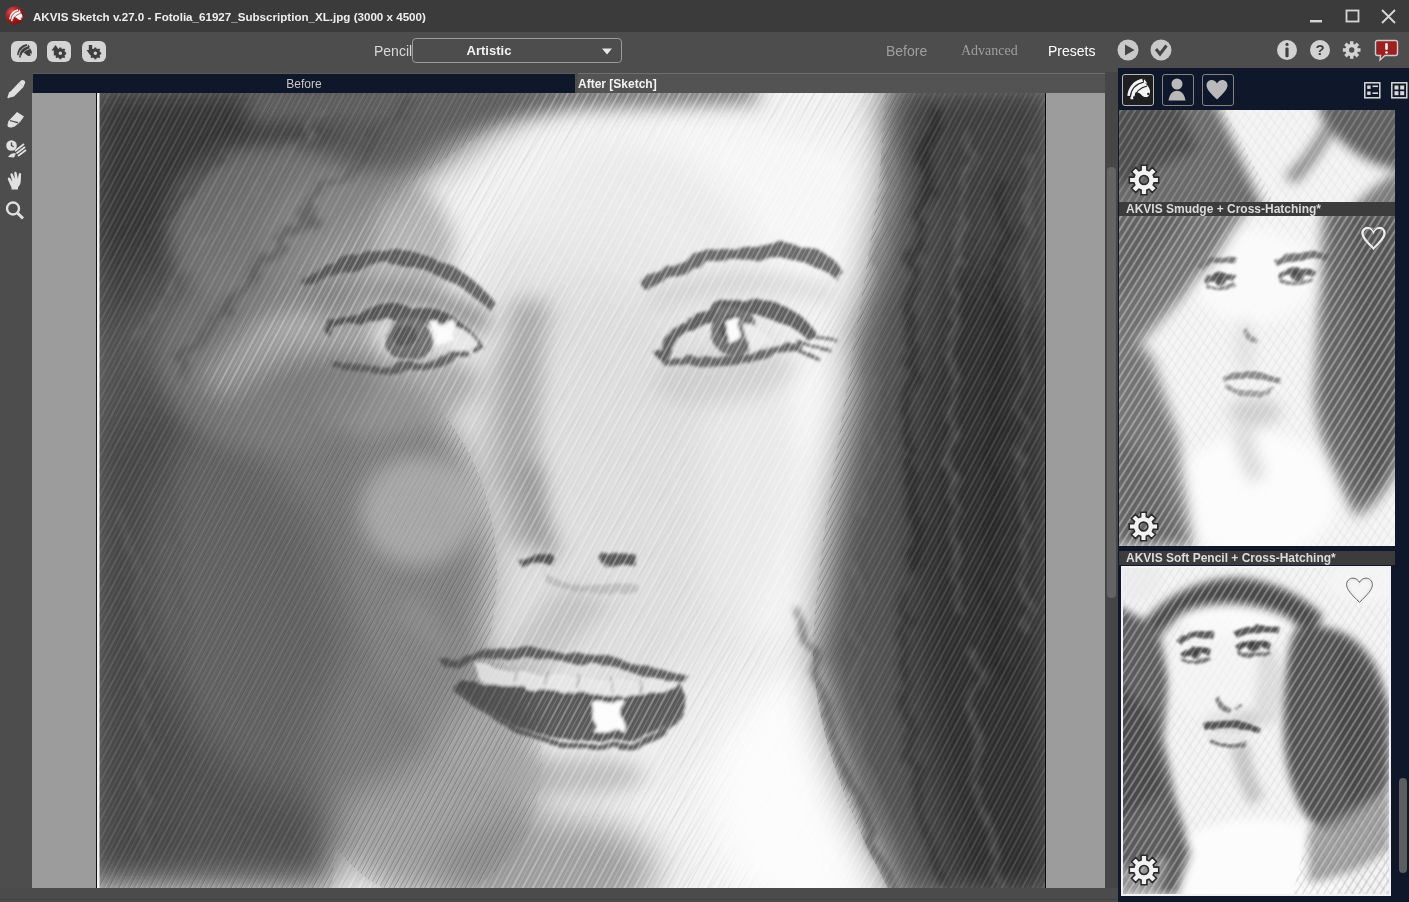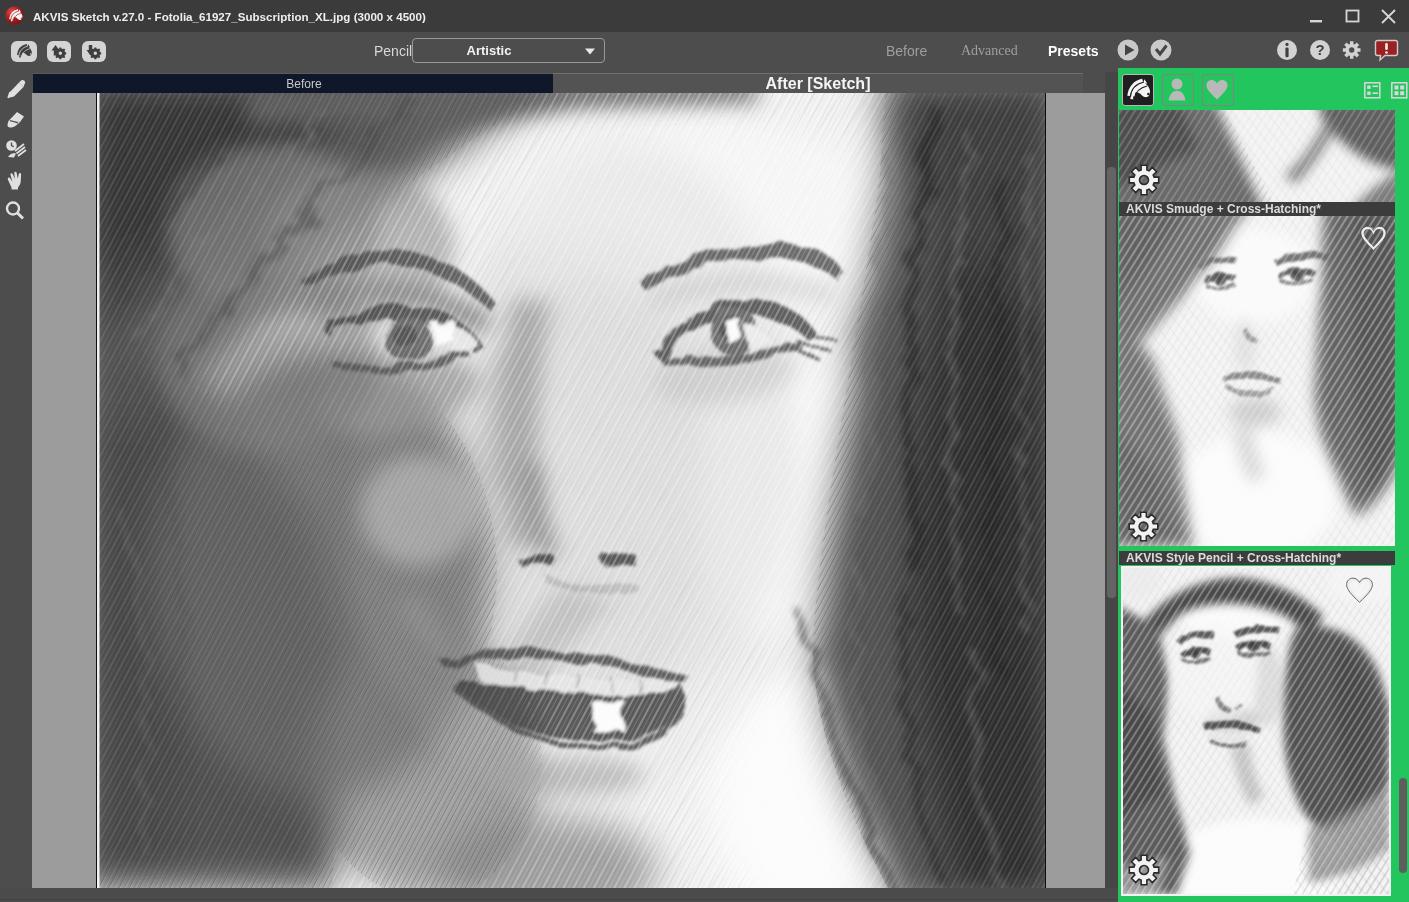--- a/index.html
+++ b/index.html
@@ -5,33 +5,33 @@
   html,body{margin:0;padding:0;}
   body{width:1409px;height:902px;overflow:hidden;background:#4d4d4d;-webkit-font-smoothing:antialiased;
        font-family:"Liberation Sans",sans-serif;position:relative;}
   .abs{position:absolute;}
   #titlebar{left:0;top:0;width:1409px;height:32px;background:#3b3b3b;}
   #title-text{left:33px;top:10px;font-size:11.6px;font-weight:bold;color:#eeeeee;}
   #toolbar{left:0;top:32px;width:1409px;height:40px;background:#4d4d4d;}
   .tbtn{position:absolute;top:41px;height:21px;background:#d4d4d4;border-radius:6px;}
   #styleDrop{left:412px;top:38px;width:196px;height:23px;border:1px solid #999999;
              border-radius:4px;background:#4d4d4d;color:#f2f2f2;font-size:13px;font-weight:bold;
-             text-align:center;line-height:23px;padding-right:39px;width:152px;}
+             text-align:center;line-height:23px;padding-right:56px;width:152px;}
   .ttext{position:absolute;top:43px;font-size:14px;color:#9f9f9f;}
   #sidebar{left:0;top:68px;width:32px;height:834px;background:#4d4d4d;}
   #tabBefore{left:33px;top:73px;width:542px;height:20px;background:#0f172a;color:#c8c8c8;
              font-size:12px;text-align:center;line-height:20px;border-top:1px solid #5a5a5a;}
-  #tabAfter{left:553px;top:73px;width:530px;height:20px;background:#535353;color:#f4f4f4;
-            font-size:16px;font-weight:bold;text-align:center;line-height:20px;border-top:1px solid #6e6e6e;}
+  #tabAfter{left:578px;top:73px;width:530px;height:20px;background:#535353;color:#f4f4f4;
+            font-size:12px;font-weight:bold;line-height:20px;border-top:1px solid #6e6e6e;}
   #canvas{left:32px;top:93px;width:1073px;height:795px;background:#9c9c9c;}
   #mainimg{left:64px;top:0px;width:950px;height:795px;}
   #vscroll{left:1105px;top:72px;width:13px;height:816px;background:#464646;}
   #vthumb{left:2px;top:95px;width:9px;height:431px;background:#646464;border-radius:4px;}
   #bottombar{left:0;top:888px;width:1409px;height:14px;background:#4b4b4b;}
-  #rpanel{left:1118px;top:68px;width:291px;height:834px;background:#22c55e;}
+  #rpanel{left:1118px;top:68px;width:291px;height:834px;background:#0f172a;}
   .ptab{position:absolute;top:6px;width:30px;height:30px;border:1px solid #828282;border-radius:3px;}
   #rscroll{left:281px;top:710px;width:8px;height:95px;background:#5e5e5e;border-radius:4px;}
   .thumb{position:absolute;left:1px;width:276px;overflow:hidden;}
   .plabel{position:absolute;left:1px;width:269px;height:14px;background:#3c3c3c;color:#dcdcdc;
           font-size:12px;font-weight:bold;line-height:14px;padding-left:7px;}
 </style>
 </head>
 <body>
 <div class="abs" id="titlebar">
   <svg class="abs" style="left:5px;top:6px" width="19" height="19">
@@ -84,21 +84,21 @@
     <path d="M4.5,9 L8.5,14.5 L12.5,9 L10.2,9 L10.2,4 L6.8,4 L6.8,9 Z" fill="#3f3f3f"></path>
     <path d="M14.5,9.8 L16.7,9.8 L17.3,11.3 L19,11.9 L20.4,11 L21.9,12.5 L21,13.9 L21.6,15.6 L23.1,16.2 L23.1,18.4 L21.6,19 L21,20.7 L21.9,22.1 L20.4,23.6 L19,22.7 L17.3,23.3 L16.7,24.8 L14.5,24.8 L13.9,23.3 L12.2,22.7 L10.8,23.6 L9.3,22.1 L10.2,20.7 L9.6,19 L8.1,18.4 L8.1,16.2 L9.6,15.6 L10.2,13.9 L9.3,12.5 L10.8,11 L12.2,11.9 L13.9,11.3 Z M17.8,17.3 A2.2,2.2 0 1 0 13.4,17.3 A2.2,2.2 0 1 0 17.8,17.3 Z" fill="#3f3f3f" transform="scale(0.78) translate(1.5,-1.5)"></path>
   </g>
 </svg>
 <div class="ttext" style="left:374px;color:#d8d8d8;">Pencil:</div>
 <div class="abs" id="styleDrop">Artistic<svg class="abs" style="right:8px;top:8px" width="12" height="9">
       <path d="M1,1.5 L11,1.5 L6,7.5 Z" fill="#e8e8e8"></path>
     </svg></div>
 <div class="ttext" style="left:886px;">Before</div>
 <div class="ttext" style="left:961px;font-family:Liberation Serif, serif;">Advanced</div>
-<div class="ttext" style="left:1048px;color:#ffffff;font-weight:bold;">Presets</div>
+<div class="ttext" style="left:1048px;color:#ffffff;font-weight:normal;">Presets</div>
 <svg class="abs" style="left:1117px;top:39px" width="60" height="22">
   <circle cx="11" cy="11" r="10.5" fill="#c9c9c9"></circle>
   <path d="M8,5.5 L17.5,11 L8,16.5 Z" fill="#444444"></path>
   <circle cx="44" cy="11" r="10.5" fill="#c9c9c9"></circle>
   <path d="M39,10 L43,15 L49.5,6.5" stroke="#444444" stroke-width="3" fill="none"></path>
 </svg>
 <svg class="abs" style="left:1277px;top:39px" width="125" height="23">
   <circle cx="10" cy="11" r="10" fill="#d2d2d2"></circle>
   <rect x="8.4" y="3.8" width="3.2" height="3.2" rx="1.6" fill="#3f3f3f"></rect>
   <rect x="8.4" y="8.6" width="3.2" height="9.6" rx="1.2" fill="#3f3f3f"></rect>
@@ -465,21 +465,21 @@
       <path d="M128,112 C130,118 134,122 139,123 L137,128 C130,127 126,122 124,114 Z" fill="#999999"></path>
       <path d="M103,160 C115,155 130,154 141,157 C150,159 158,161 163,163 L161,168 C150,165 136,162 124,163 C116,163 108,164 104,165 Z" fill="#828282"></path>
       <path d="M108,168 C120,176 140,178 155,170 L152,177 C140,184 118,181 106,172 Z" fill="#999999"></path>
     </g>
     <rect width="276" height="330" fill="url(#t2w)" opacity="0.35"></rect>
     <rect width="276" height="330" fill="url(#t2w)" opacity="0.18" clip-path="url(#t2clip)"></rect>
     <use href="#icon-heart" x="240" y="8" width="29" height="29"></use>
     <use href="#icon-gear" x="8" y="294" width="33" height="33"></use>
   </svg>
 </div>
-  <div class="plabel" style="top:483px;"><span>AKVIS Style Pencil + Cross-Hatching*</span></div>
+  <div class="plabel" style="top:483px;"><span>AKVIS Soft Pencil + Cross-Hatching*</span></div>
   <div class="abs" style="left:3px;top:498px;width:270px;height:330px;background:#f4f4f4;border:2px solid #f2f2f2;box-sizing:border-box;">
 <svg width="266" height="326" viewBox="0 0 266 326" style="position:absolute;left:0;top:0;">
     <defs>
       <pattern id="t3f" width="6" height="6" patternUnits="userSpaceOnUse" patternTransform="rotate(-58)">
         <line x1="0" y1="1" x2="6" y2="1" stroke="#c2c2c2" stroke-width="0.9"></line>
       </pattern>
       <pattern id="t3x" width="9" height="9" patternUnits="userSpaceOnUse" patternTransform="rotate(52)">
         <line x1="0" y1="2" x2="9" y2="2" stroke="#c8c8c8" stroke-width="0.8"></line>
       </pattern>
       <pattern id="t3w" width="6" height="6" patternUnits="userSpaceOnUse" patternTransform="rotate(-58)">

